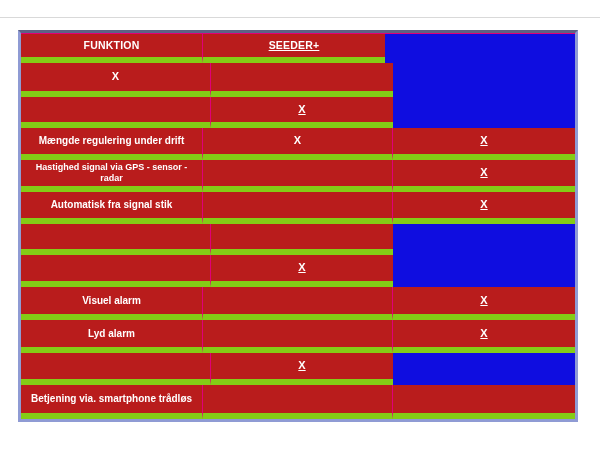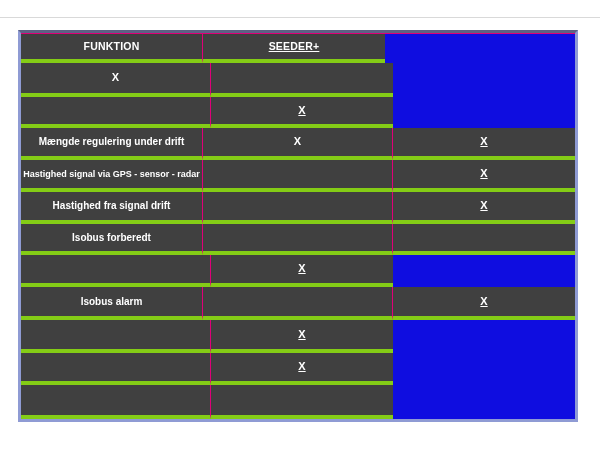--- a/index.html
+++ b/index.html
@@ -21,30 +21,30 @@
   }
   .tbl-inner{
     border-top:1px solid #e00078;
   }
   .row{display:flex;}
   .cell{
     box-sizing:border-box;
     display:flex;align-items:center;justify-content:center;
     text-align:center;
     color:#ffffff;font-weight:bold;font-size:10px;line-height:1.2;
-    border-bottom:4px solid #84cc16;
-    background:#404040;
+    border-bottom:6px solid #84cc16;
+    background:#b91c1c;
     overflow:hidden;
   }
   .c1{width:182px;padding:0 6px;border-right:1px solid #e00078;}
   .c2{width:190px;border-right:1px solid #e00078;}
   .c3{width:182px;text-decoration:underline;}
   .hdr .cell{font-size:10.5px;letter-spacing:0.2px;}
   .xmark{font-size:11px;}
-  .small-text .c1{font-size:9px;padding:0 2px;}
+  .small-text .c1{font-size:9px;padding:0 8px;}
   
   .row:nth-child(1){height:29px}
   .row:nth-child(2){height:34px}
   .row:nth-child(3){height:31px}
   .row:nth-child(4){height:32px}
   .row:nth-child(5){height:32px}
   .row:nth-child(6){height:32px}
   .row:nth-child(7){height:31px}
   .row:nth-child(8){height:32px}
   .row:nth-child(9){height:33px}
@@ -81,51 +81,52 @@
       <div class="cell c3 xmark">X</div>
     </div>
 
     <div class="row small-text">
       <div class="cell c1">Hastighed signal via GPS - sensor - radar</div>
       <div class="cell c2 xmark"></div>
       <div class="cell c3 xmark">X</div>
     </div>
 
     <div class="row">
-      <div class="cell c1">Hastighed fra signal drift</div>
+      <div class="cell c1">Automatisk fra signal stik</div>
       <div class="cell c2 xmark"></div>
       <div class="cell c3 xmark">X</div>
     </div>
 
     <div class="row">
-      <div class="cell c1">Isobus forberedt</div>
       <div class="cell c2 xmark"></div>
       <div class="cell c3 xmark"></div>
     </div>
 
     <div class="row">
       <div class="cell c2 xmark"></div>
       <div class="cell c3 xmark">X</div>
     </div>
 
     <div class="row">
-      <div class="cell c1">Isobus alarm</div>
+      <div class="cell c1">Visuel alarm</div>
+      <div class="cell c2 xmark"></div>
+      <div class="cell c3 xmark">X</div>
+    </div>
+
+    <div class="row">
+      <div class="cell c1">Lyd alarm</div>
       <div class="cell c2 xmark"></div>
       <div class="cell c3 xmark">X</div>
     </div>
 
     <div class="row">
       <div class="cell c2 xmark"></div>
       <div class="cell c3 xmark">X</div>
     </div>
 
     <div class="row">
-      <div class="cell c2 xmark"></div>
-      <div class="cell c3 xmark">X</div>
-    </div>
-
-    <div class="row">
+      <div class="cell c1">Betjening via. smartphone trådløs</div>
       <div class="cell c2 xmark"></div>
       <div class="cell c3 xmark"></div>
     </div>
 
   </div>
 </div>
 
 </body></html>

